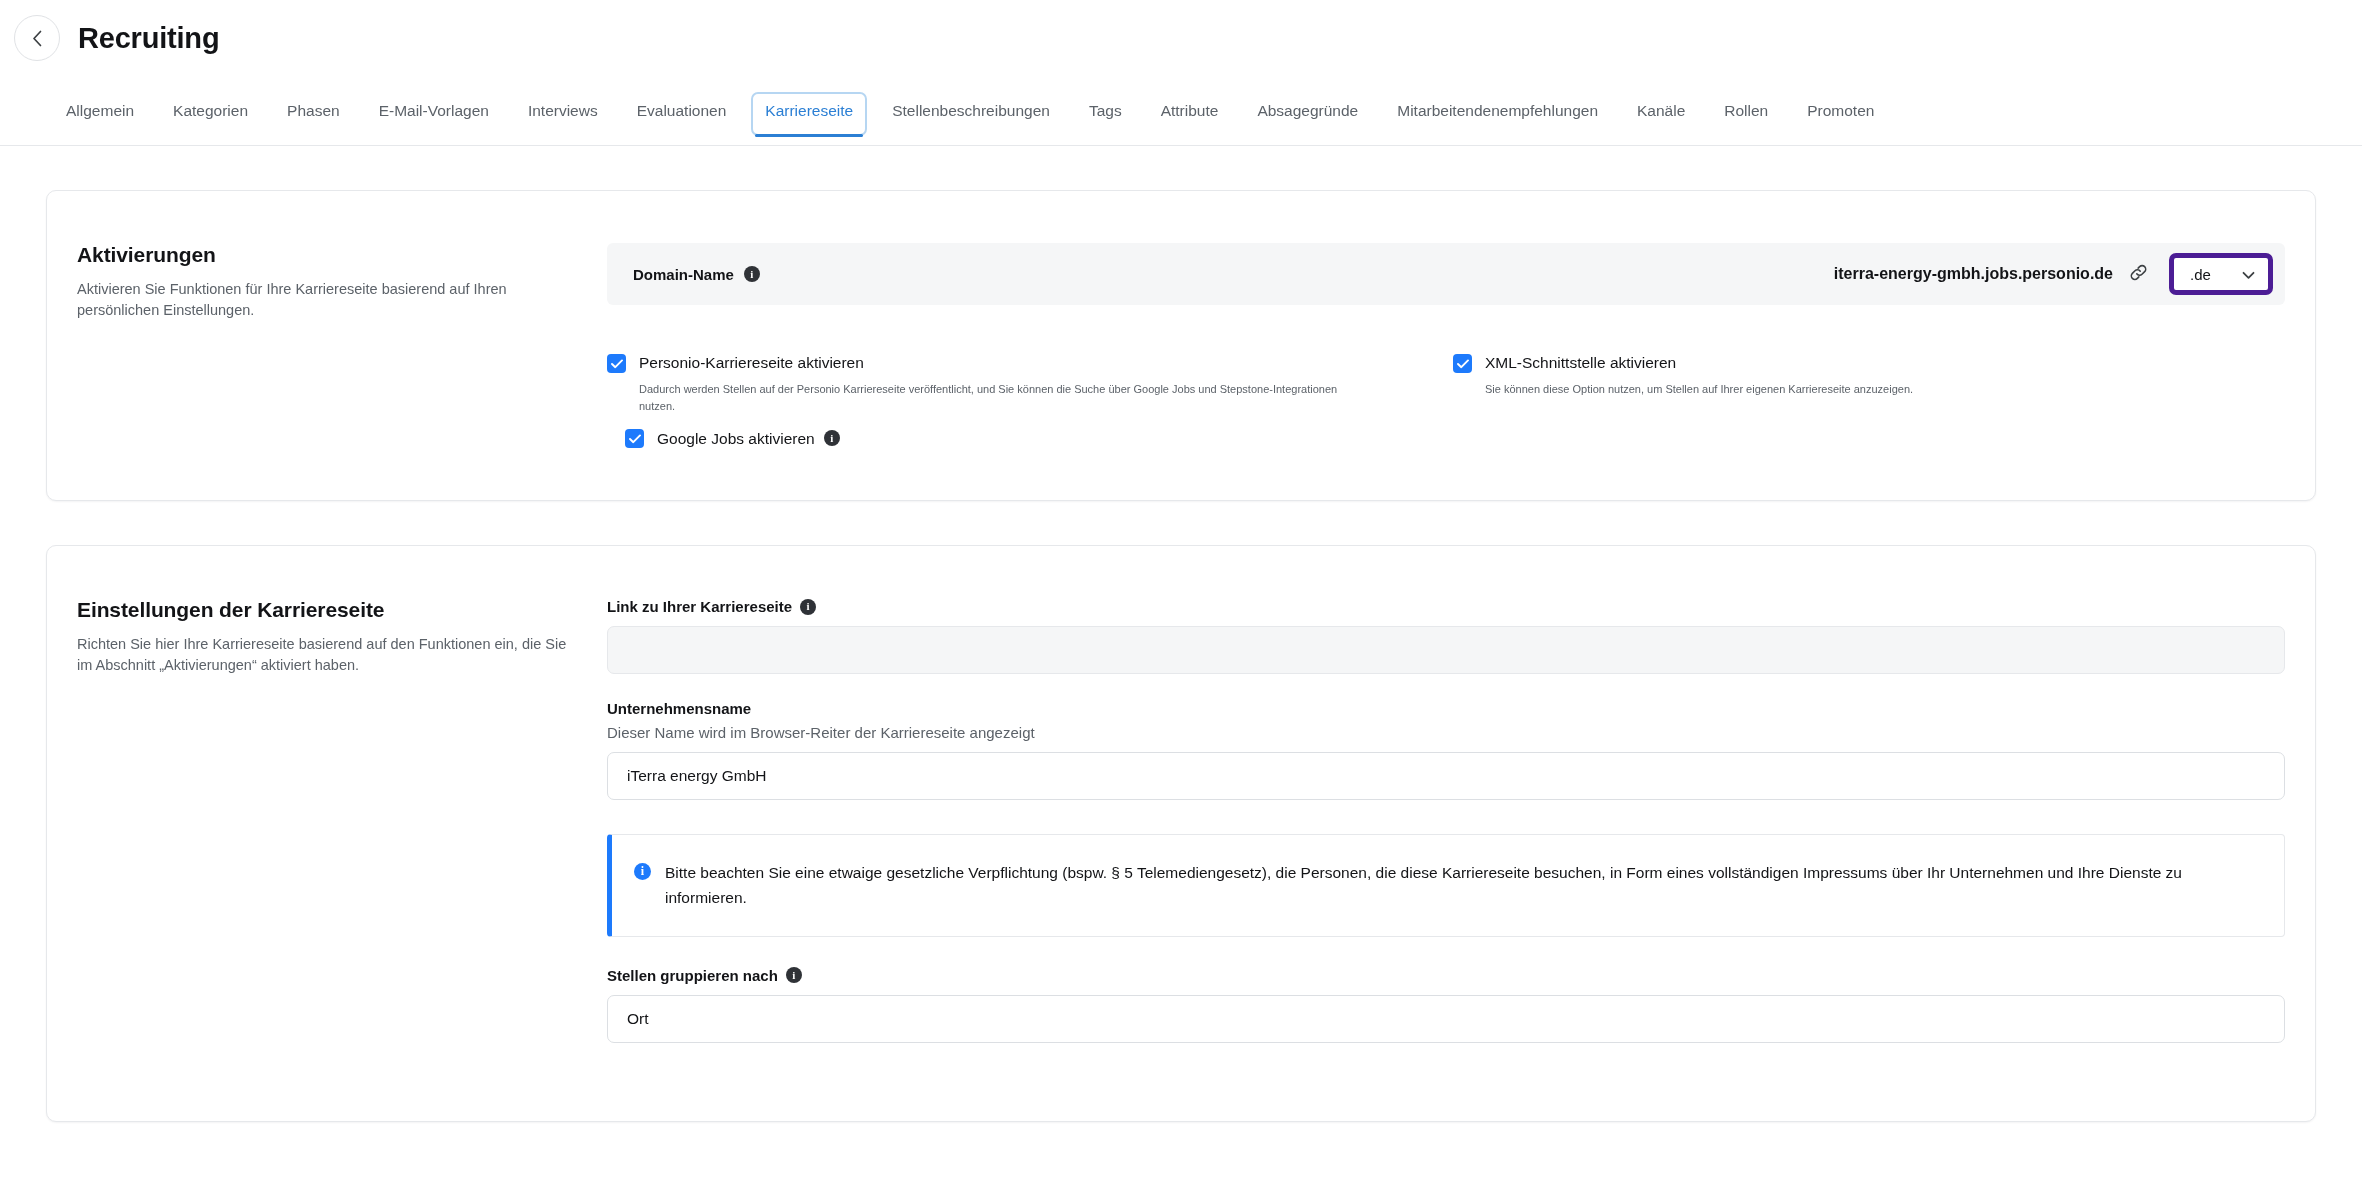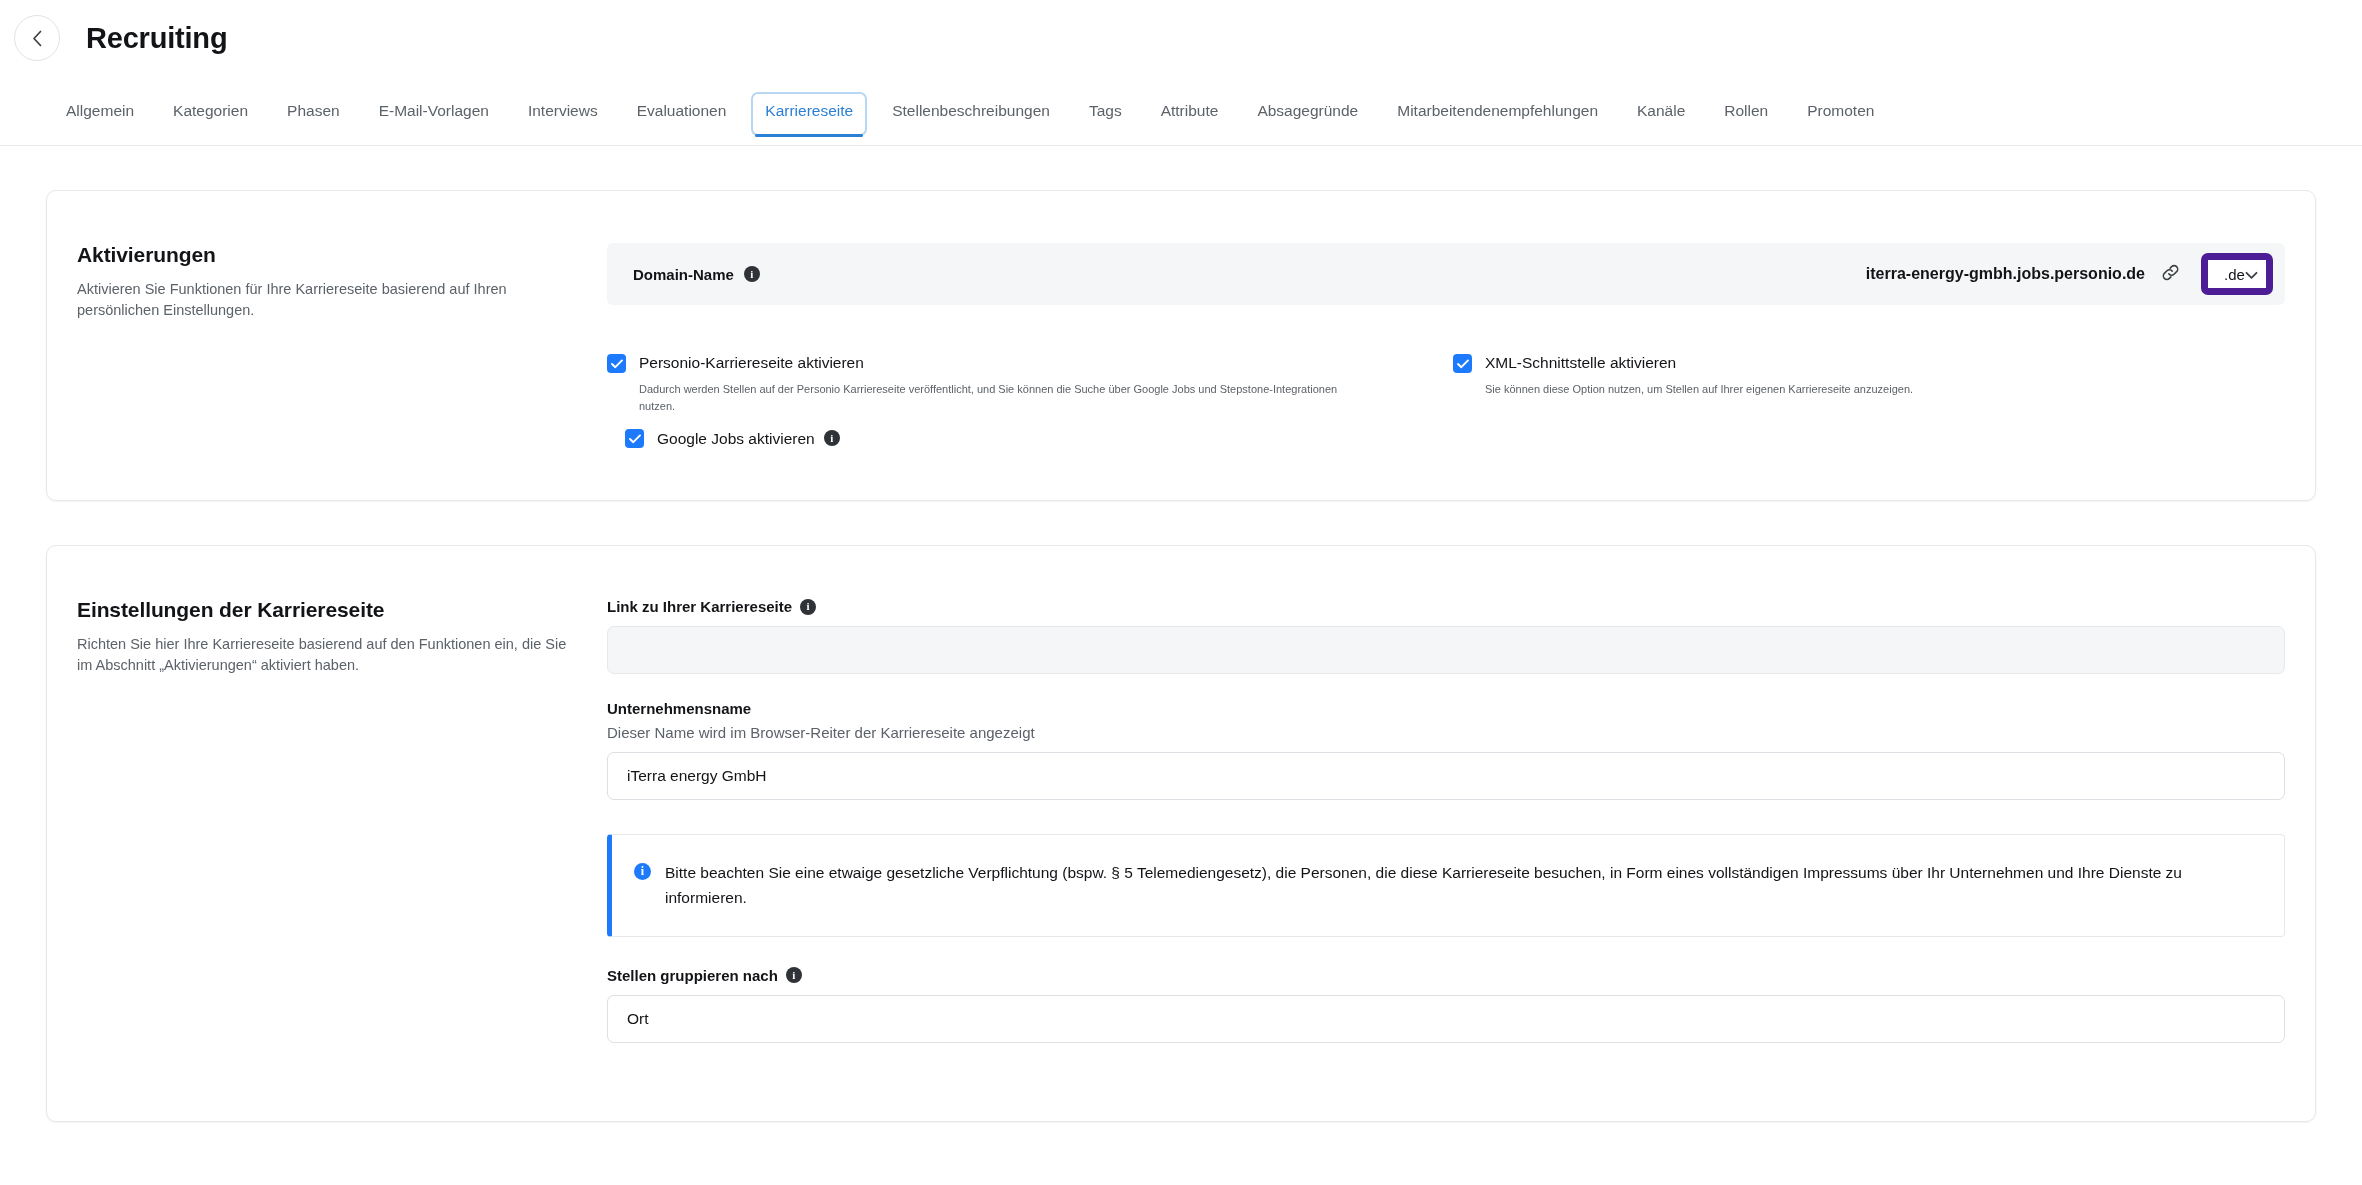--- a/index.html
+++ b/index.html
@@ -26,21 +26,21 @@
     background: #ffffff;
     display: flex; align-items: center; justify-content: center;
     flex: none;
     cursor: pointer;
   }
   .back-button svg { display: block; }
   .page-title {
     font-size: 29px;
     font-weight: 700;
     letter-spacing: -0.2px;
-    margin-left: 26px;
+    margin-left: 18px;
     color: #131417;
   }
 
   
   .tabbar {
     position: relative;
     height: 54px;
     margin-top: 30px;
     padding: 0 52px;
     display: flex;
@@ -139,23 +139,23 @@
     font-weight: 700;
     color: #131417;
   }
   .link-icon-btn {
     display: flex; align-items: center; justify-content: center;
     width: 30px; height: 30px;
     cursor: pointer;
     background: transparent; border: none;
   }
   .domain-select {
-    width: 72px; height: 42px;
-    background: #ffffff;
-    border: 7px solid #4c1d95;
+    width: 104px; height: 42px;
+    background: #ffffff;
+    border: 5px solid #4c1d95;
     border-radius: 7px;
     display: flex;
     align-items: center;
     justify-content: space-between;
     padding: 0 13px 0 16px;
     font-size: 15px;
     color: #131417;
     cursor: pointer;
     margin-left: 6px;
   }

